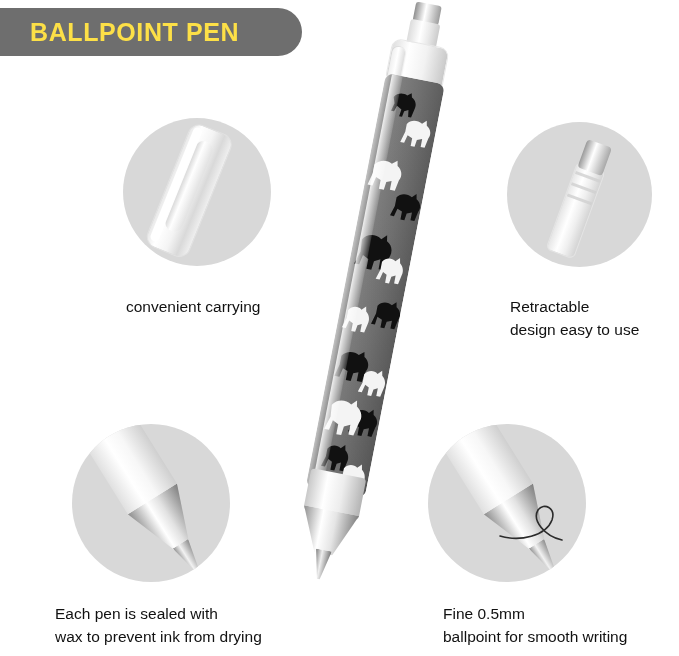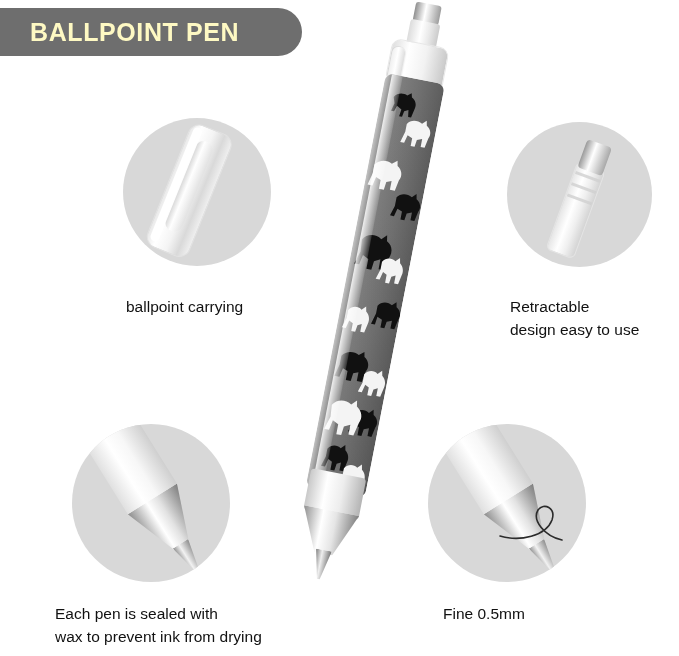--- a/index.html
+++ b/index.html
@@ -25,21 +25,21 @@
     height: 48px;
     background: #6e6e6e;
     border-top-right-radius: 26px;
     border-bottom-right-radius: 26px;
     display: flex;
     align-items: center;
     box-sizing: border-box;
     padding-left: 30px;
   }
   .title-banner .title-text {
-    color: #fef9c3;
+    color: #fde047;
     font-size: 25px;
     font-weight: bold;
     letter-spacing: 0.6px;
     white-space: nowrap;
   }
 
   
   .callout {
     position: absolute;
     border-radius: 50%;
@@ -251,21 +251,21 @@
 </div>
 
 <div class="callout callout-tl">
   <div class="clip-zoom">
     <div class="bar bar-outer"></div>
     <div class="bar bar-inner"></div>
     <div class="bar bar-hi"></div>
   </div>
 </div>
 <div class="caption caption-tl">
-  <div>ballpoint carrying</div>
+  <div>convenient carrying</div>
 </div>
 
 <div class="callout callout-tr">
   <div class="plunger-zoom">
     <div class="shaft"></div>
     <div class="cap"></div>
     <div class="ridge" style="top:36px"></div>
     <div class="ridge" style="top:48px"></div>
     <div class="ridge" style="top:60px"></div>
   </div>
@@ -292,20 +292,21 @@
     <div class="barrel"></div>
     <div class="cone"></div>
     <div class="needle"></div>
   </div>
   <svg class="ink-curve" viewBox="0 0 158 158">
     <path d="M72 112 C 92 118, 118 112, 124 96 C 128 84, 116 78, 110 86 C 104 96, 116 112, 134 116" fill="none" stroke="#2b2b2b" stroke-width="1.6" stroke-linecap="round"></path>
   </svg>
 </div>
 <div class="caption caption-br">
   <div>Fine 0.5mm</div>
+  <div>ballpoint for smooth writing</div>
 </div>
 
 <div class="pen-wrap">
   <div class="pen-main">
     <div class="m-plunger-tip"></div>
     <div class="m-plunger"></div>
     <div class="m-clipcap"></div>
     <div class="m-clip"></div>
 
     <div class="m-barrel">

